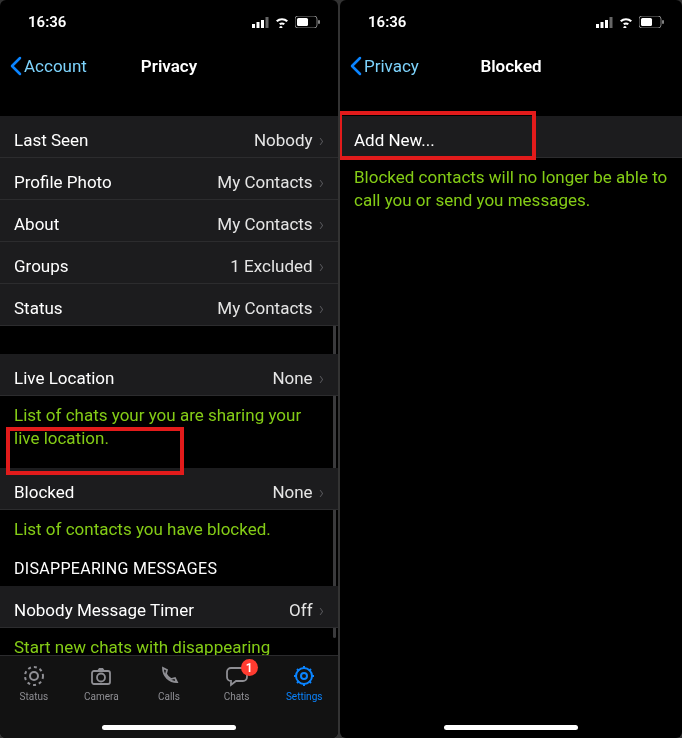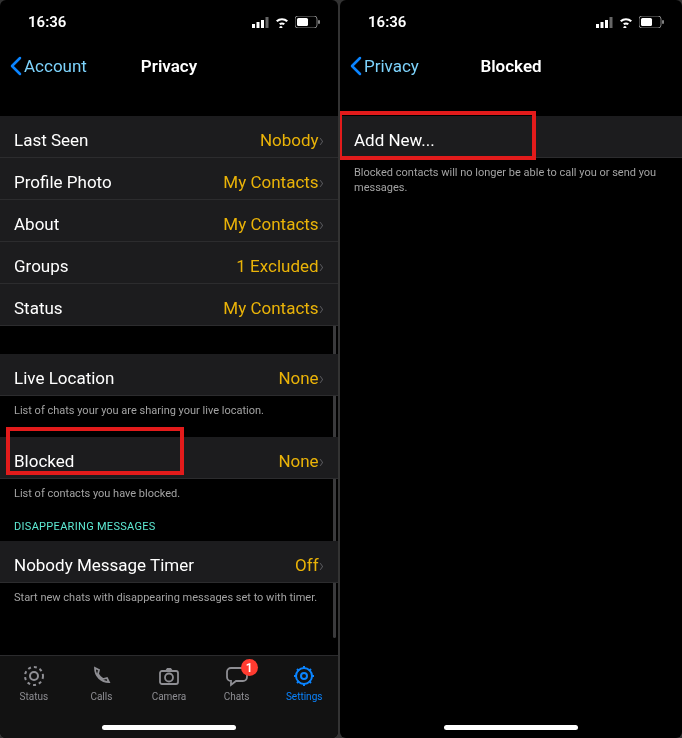--- a/index.html
+++ b/index.html
@@ -12,24 +12,24 @@
 .statusbar .icons { display: flex; align-items: center; gap: 5px; }
 .nav { height: 44px; display: flex; align-items: center; position: relative; padding: 0 10px; }
 .nav .back { display: flex; align-items: center; color: #7dd3fc; font-size: 17px; gap: 2px; }
 .nav .title { position: absolute; left: 50%; transform: translateX(-50%); color: #fff; font-size: 17px; font-weight: 600; }
 .content { flex: 1; overflow: hidden; position: relative; }
 .section-gap { height: 28px; }
 .section-gap-sm { height: 18px; }
 .row { height: 42px; background: #1c1c1e; display: flex; align-items: flex-end; padding: 7px 14px; font-size: 17px; border-bottom: 0.5px solid #2c2c2e; position: relative; }
 .row:last-child { border-bottom: none; }
 .row .label { color: #fff; flex: 1; }
-.row .value { color: #eab308; }
+.row .value { color: #e5e5e5; margin-right: 6px; }
 .row .chevron { color: #5a5a5e; font-size: 18px; font-weight: 300; }
-.footer-text { color: #a3a3a3; font-size: 11px; padding: 8px 14px 0 14px; line-height: 1.35; }
-.header-text { color: #5eead4; font-size: 11px; padding: 0 14px 8px 14px; text-transform: uppercase; letter-spacing: 0.3px; }
+.footer-text { color: #84cc16; font-size: 17px; padding: 8px 14px 0 14px; line-height: 1.35; }
+.header-text { color: #ffffff; font-size: 16px; padding: 0 14px 8px 14px; text-transform: uppercase; letter-spacing: 0.3px; }
 .row-link { color: #0a84ff; }
 .tabbar { height: 83px; background: #121212; border-top: 0.5px solid #2b2b2d; display: flex; justify-content: space-around; align-items: flex-start; padding-top: 7px; position: relative; }
 .tab { display: flex; flex-direction: column; align-items: center; gap: 2px; color: #8e8e93; font-size: 10px; width: 66px; position: relative; }
 .tab.active { color: #0a84ff; }
 .tab .icon { height: 26px; display: flex; align-items: center; justify-content: center; }
 .home-indicator { position: absolute; bottom: 8px; left: 50%; transform: translateX(-50%); width: 134px; height: 5px; background: #fff; border-radius: 3px; }
 .badge { position: absolute; top: -4px; right: 12px; background: #ff3b30; color: #fff; border-radius: 9px; min-width: 17px; height: 17px; font-size: 12px; display: flex; align-items: center; justify-content: center; font-weight: 600; }
 .highlight-box { position: absolute; border: 4px solid #e21b1b; pointer-events: none; z-index: 10; }
 .scroll-ind { position: absolute; right: 2px; top: 70px; width: 3px; height: 480px; background: #3a3a3c; border-radius: 2px; }
 svg { display: block; }
@@ -131,34 +131,34 @@
           <svg width="24" height="24" viewBox="0 0 24 24">
             <circle cx="12" cy="12" r="9" fill="none" stroke="#8e8e93" stroke-width="2" stroke-dasharray="3 3"></circle>
             <circle cx="12" cy="12" r="4" fill="none" stroke="#8e8e93" stroke-width="2"></circle>
           </svg>
         </span>
       <span>Status</span>
     </div>
     <div class="tab">
       <span class="icon">
           <svg width="24" height="24" viewBox="0 0 24 24">
-            <path d="M6 4c0 8 6 14 14 14l-2-4-4 1c-2-1-4-3-5-5l1-4z" fill="none" stroke="#8e8e93" stroke-width="1.8"></path>
-          </svg>
-        </span>
-      <span>Calls</span>
-    </div>
-    <div class="tab">
-      <span class="icon">
-          <svg width="24" height="24" viewBox="0 0 24 24">
             <rect x="3" y="7" width="18" height="13" rx="2" fill="none" stroke="#8e8e93" stroke-width="1.8"></rect>
             <circle cx="12" cy="13.5" r="4" fill="none" stroke="#8e8e93" stroke-width="1.8"></circle>
             <path d="M9 7l1.5-2h3L15 7" fill="none" stroke="#8e8e93" stroke-width="1.8"></path>
           </svg>
         </span>
       <span>Camera</span>
+    </div>
+    <div class="tab">
+      <span class="icon">
+          <svg width="24" height="24" viewBox="0 0 24 24">
+            <path d="M6 4c0 8 6 14 14 14l-2-4-4 1c-2-1-4-3-5-5l1-4z" fill="none" stroke="#8e8e93" stroke-width="1.8"></path>
+          </svg>
+        </span>
+      <span>Calls</span>
     </div>
     <div class="tab">
       <span class="icon">
           <svg width="26" height="24" viewBox="0 0 26 24">
             <path d="M4 4h12a4 4 0 014 4v5a4 4 0 01-4 4H9l-5 4v-4a4 4 0 01-4-4V8a4 4 0 014-4z" fill="none" stroke="#8e8e93" stroke-width="1.8" transform="translate(3,0)"></path>
           </svg>
         </span>
       <span>Chats</span>
       <span class="badge">1</span>
     </div>

